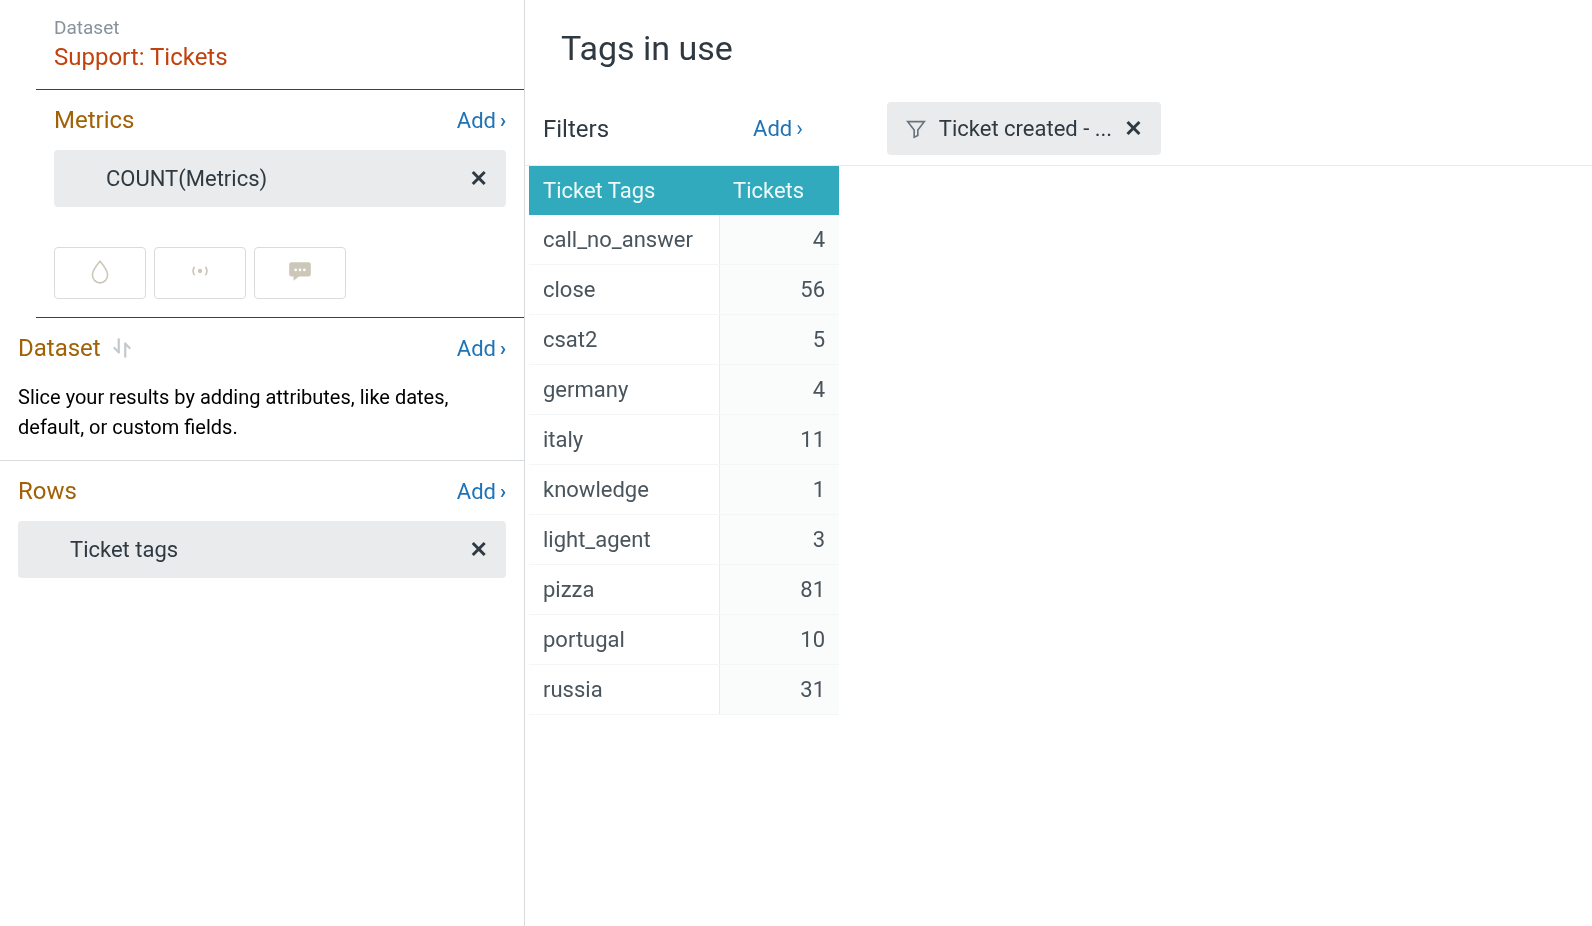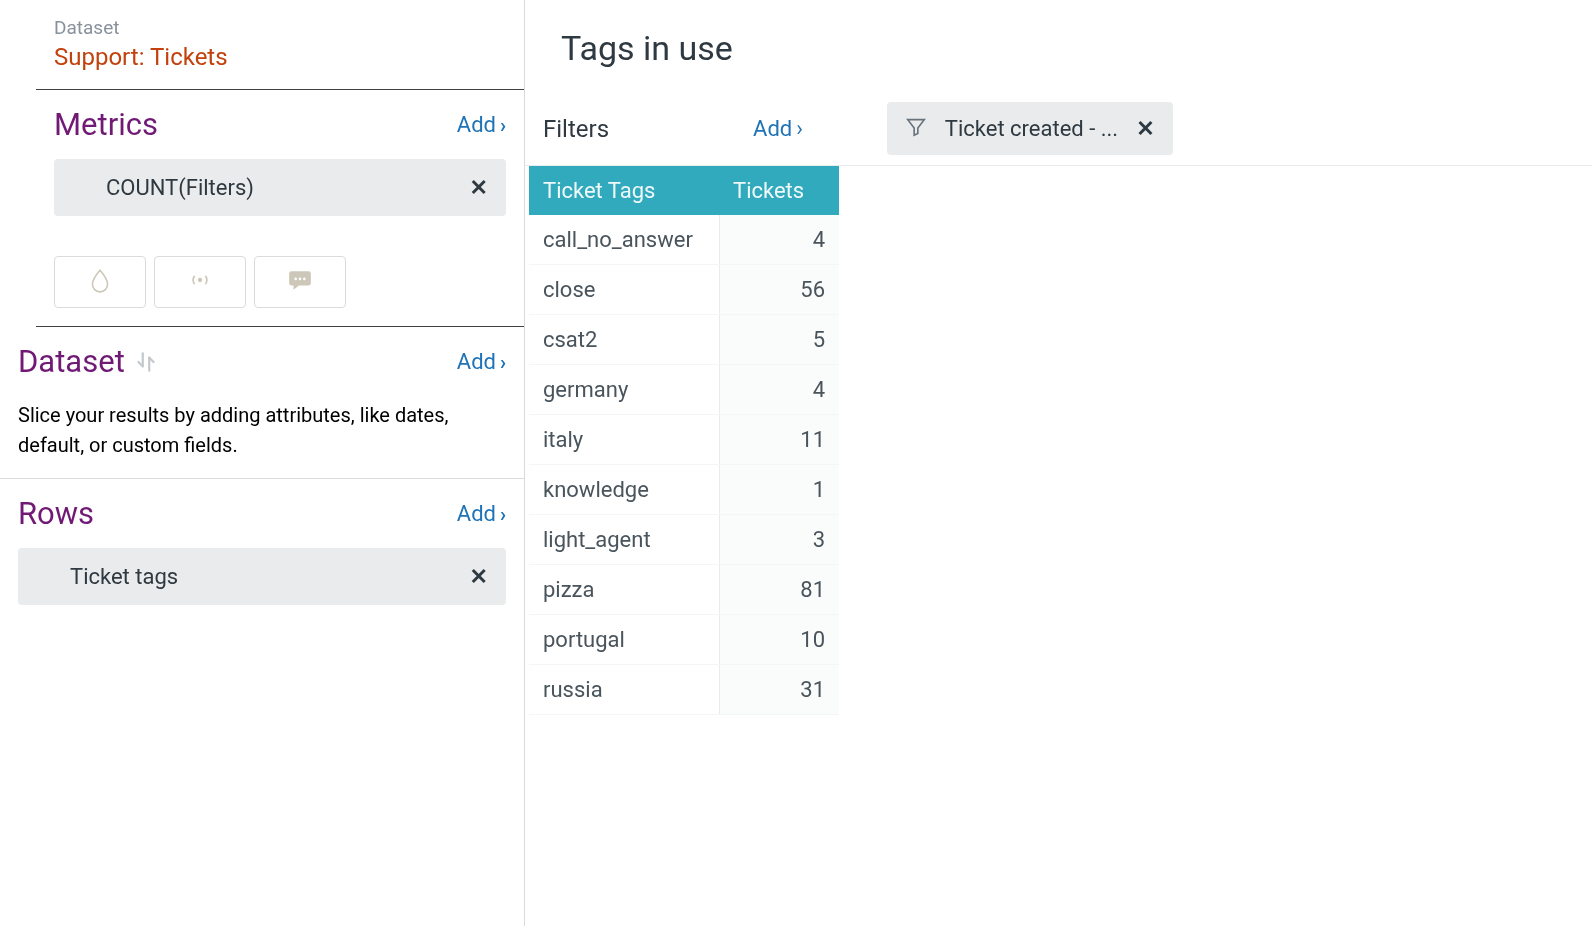--- a/index.html
+++ b/index.html
@@ -50,22 +50,22 @@
       color: #c2410c;
     }
 
     .section-header {
       display: flex;
       justify-content: space-between;
       align-items: center;
       margin-bottom: 16px;
     }
     .section-title {
-      font-size: 31px;
-      color: #701a75;
+      font-size: 24px;
+      color: #a16207;
       display: flex;
       align-items: center;
       gap: 8px;
     }
     .add-link {
       color: #1f73b7;
       font-size: 22px;
       cursor: pointer;
       display: flex;
       align-items: center;
@@ -161,22 +161,22 @@
       align-items: center;
       gap: 4px;
       margin-right: 60px;
     }
 
     .filter-chip {
       background: #e9ebed;
       border-radius: 4px;
       padding: 14px 18px;
       display: flex;
-      align-items: flex-start;
-      gap: 18px;
+      align-items: center;
+      gap: 12px;
       font-size: 22px;
       color: #2f3941;
     }
     .filter-chip .funnel-icon {
       display: inline-flex;
       color: #68737d;
     }
     .filter-chip .funnel-icon svg {
       width: 22px;
       height: 22px;
@@ -237,21 +237,21 @@
 
     <div class="panel-section bordered">
       <div class="section-header">
         <div class="section-title">Metrics</div>
         <div class="add-link">
           <span>Add</span>
           <span class="chevron">›</span>
         </div>
       </div>
       <div class="chip">
-        <span>COUNT(Filters)</span>
+        <span>COUNT(Metrics)</span>
         <span class="close">✕</span>
       </div>
       <div class="icon-row">
         <div class="icon-btn">
           <span>
             <svg viewBox="0 0 24 24" fill="none" stroke="currentColor" stroke-width="1.5">
               <path d="M12 3 C12 3 5 11 5 16 a7 7 0 0 0 14 0 C19 11 12 3 12 3 Z"></path>
             </svg>
           </span>
         </div>

